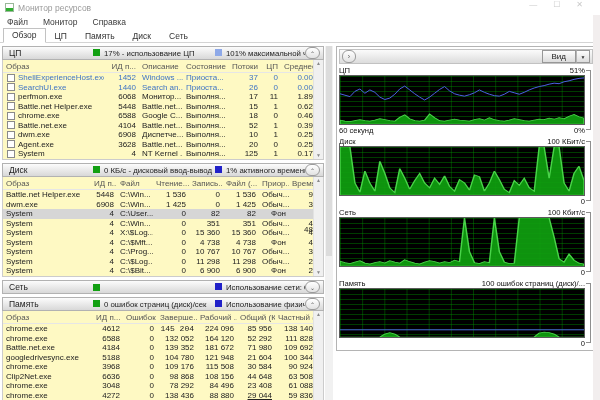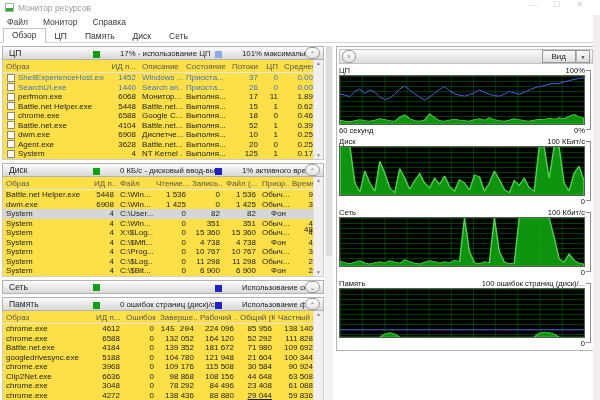--- a/index.html
+++ b/index.html
@@ -21,29 +21,29 @@
   .left{width:322px}
   .left-outer-scroll{width:8px;height:354px;background:#f1f1f1;margin-left:1px;position:relative}
   .left-outer-scroll .thumb{position:absolute;top:0;left:1px;right:1px;height:210px;background:#dcdcdc}
   .right{width:254px;margin-left:3px;border:1px solid #b4b4b4;background:#fff;padding:2px}
   .right-strip{position:absolute;right:0;top:15px;bottom:0;width:7px;background:#f2eeee}
   
   .sec{margin-bottom:3px}
   .sec-header{height:14px;display:flex;align-items:center;background:linear-gradient(#fcfcfc,#d8d8d8);
       border:1px solid #b2b2b2;box-sizing:border-box}
   .sec-title{width:84px;padding-left:6px;font-size:8.5px}
-  .legend{display:flex;align-items:flex-end;gap:20px;font-size:7.8px;white-space:nowrap;overflow:hidden}
+  .legend{display:flex;align-items:flex-start;gap:4px;font-size:7.8px;white-space:nowrap;overflow:hidden}
   .legend.l1{width:122px}
   .legend.l2{flex:1}
   .sq{width:7px;height:7px;flex:none}
   .chev{margin:0 3px 0 auto;width:13px;height:10px;border:1px solid #9b9b9b;border-radius:6px;
       display:flex;align-items:center;justify-content:center;font-size:6px;color:#555;
       background:linear-gradient(#fff,#e2e2e2)}
   
-  .tbl{border:1px solid #ccc;border-top:none;position:relative;overflow:hidden;background:#fde047;box-sizing:border-box}
+  .tbl{border:1px solid #ccc;border-top:none;position:relative;overflow:hidden;background:#fef9c3;box-sizing:border-box}
   .tbl-inner{margin-right:9px}
   .tbl-head{display:flex;height:12px;align-items:center;color:#555;border-bottom:1px solid #e6e6e6}
   .cell{padding:0 3px;overflow:hidden;white-space:nowrap;box-sizing:border-box;flex:none}
   .cell.r{text-align:right}
   .row{display:flex;height:9.5px;align-items:center}
   .row.suspended{color:#3f74c4}
   .row.selected{background:#d6d6d6}
   .cbx{width:6px;height:6px;border:1px solid #8a8a8a;background:#fff;margin:0 3px 0 1px;flex:none}
   .tbl-scroll{position:absolute;right:0;top:0;bottom:0;width:9px;background:#f0f0f0;border-left:1px solid #e2e2e2;
       display:flex;flex-direction:column;justify-content:space-between;align-items:center;color:#8a8a8a;font-size:5px}
@@ -511,21 +511,21 @@
       <span class="collapse-btn">›</span>
       <span class="view-btn">
         <span class="view-label">Вид</span>
         <span class="view-arrow">▼</span>
       </span>
     </div>
     <div id="graphs">
         <div class="graph">
           <div class="graph-top">
             <span>ЦП</span>
-            <span>100%</span>
+            <span>51%</span>
           </div>
           <div class="plot">
             <svg viewBox="0 0 100 40" preserveAspectRatio="none">
               <polygon points="0,40 0.00,36.80 2.04,37.60 4.08,38.00 6.12,37.20 8.16,36.40 10.20,37.20 12.24,37.60 14.29,36.80 16.33,35.60 18.37,36.40 20.41,37.20 22.45,37.60 24.49,34.40 26.53,32.40 28.57,35.60 30.61,37.20 32.65,37.60 34.69,36.80 36.73,31.60 38.78,34.80 40.82,37.20 42.86,37.60 44.90,36.80 46.94,36.00 48.98,36.80 51.02,37.20 53.06,37.60 55.10,36.40 57.14,35.60 59.18,36.80 61.22,34.80 63.27,36.40 65.31,37.20 67.35,37.60 69.39,36.80 71.43,35.60 73.47,36.40 75.51,37.20 77.55,37.60 79.59,36.80 81.63,36.00 83.67,36.40 85.71,35.20 87.76,36.00 89.80,34.80 91.84,35.60 93.88,33.60 95.92,32.00 97.96,34.00 100.00,35.20 100,40" fill="#0fa00f" fill-opacity="0.92" stroke="#49d449" stroke-width="0.6"></polygon>
               <polyline points="0.00,14.80 2.04,16.00 4.08,17.20 6.12,12.80 8.16,10.80 10.20,14.40 12.24,11.60 14.29,13.60 16.33,17.60 18.37,19.60 20.41,18.40 22.45,15.20 24.49,10.80 26.53,8.40 28.57,11.60 30.61,14.80 32.65,17.60 34.69,20.00 36.73,17.60 38.78,14.40 40.82,11.20 42.86,8.80 44.90,12.40 46.94,14.80 48.98,16.00 51.02,16.80 53.06,15.60 55.10,14.00 57.14,11.60 59.18,13.60 61.22,15.20 63.27,16.40 65.31,16.80 67.35,15.20 69.39,12.80 71.43,14.00 73.47,15.20 75.51,13.60 77.55,11.60 79.59,10.00 81.63,8.80 83.67,8.00 85.71,6.80 87.76,6.00 89.80,6.40 91.84,4.80 93.88,4.00 95.92,2.80 97.96,2.00 100.00,1.60" fill="none" stroke="#4b5fe0" stroke-width="1" vector-effect="non-scaling-stroke"></polyline>
             </svg>
           </div>
           <div class="graph-bottom">
             <span>60 секунд</span>
             <span>0%</span>

